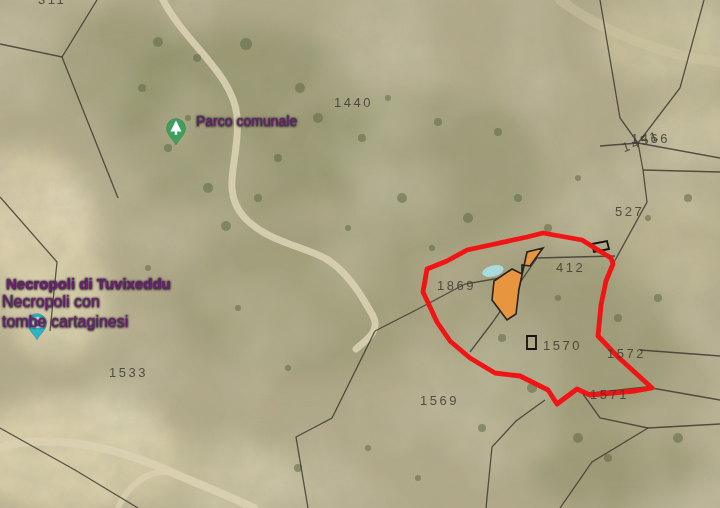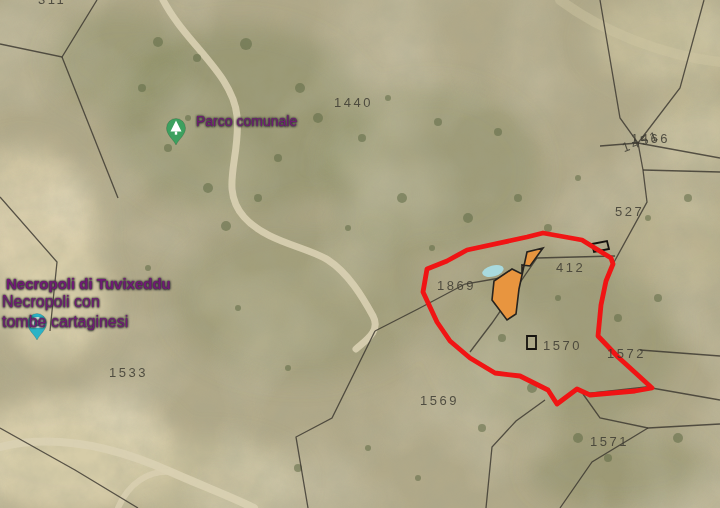--- a/index.html
+++ b/index.html
@@ -165,16 +165,16 @@
       <div class="parcel-label" style="left: 38px; top: -8px;">311</div>
       <div class="parcel-label" style="left: 318px; top: 95px; margin-left: 16px;">1440</div>
       <div class="parcel-label" style="left: 620px; top: 141px; transform: rotate(-20deg);">1451</div>
       <div class="parcel-label" style="left: 631px; top: 131px;">1466</div>
       <div class="parcel-label" style="left: 615px; top: 204px;">527</div>
       <div class="parcel-label" style="left: 556px; top: 260px;">412</div>
       <div class="parcel-label" style="left: 437px; top: 278px;">1869</div>
       <div class="parcel-label" style="left: 543px; top: 338px;">1570</div>
       <div class="parcel-label" style="left: 597px; top: 346px; margin-left: 10px;">1572</div>
       <div class="parcel-label" style="left: 420px; top: 393px;">1569</div>
-      <div class="parcel-label" style="left: 590px; top: 387px; margin-top: 47px;">1571</div>
+      <div class="parcel-label" style="left: 590px; top: 387px;">1571</div>
       <div class="parcel-label" style="left: 73px; top: 365px; margin-left: 36px;">1533</div>
     </div>
 </div>
 
 </body></html>

